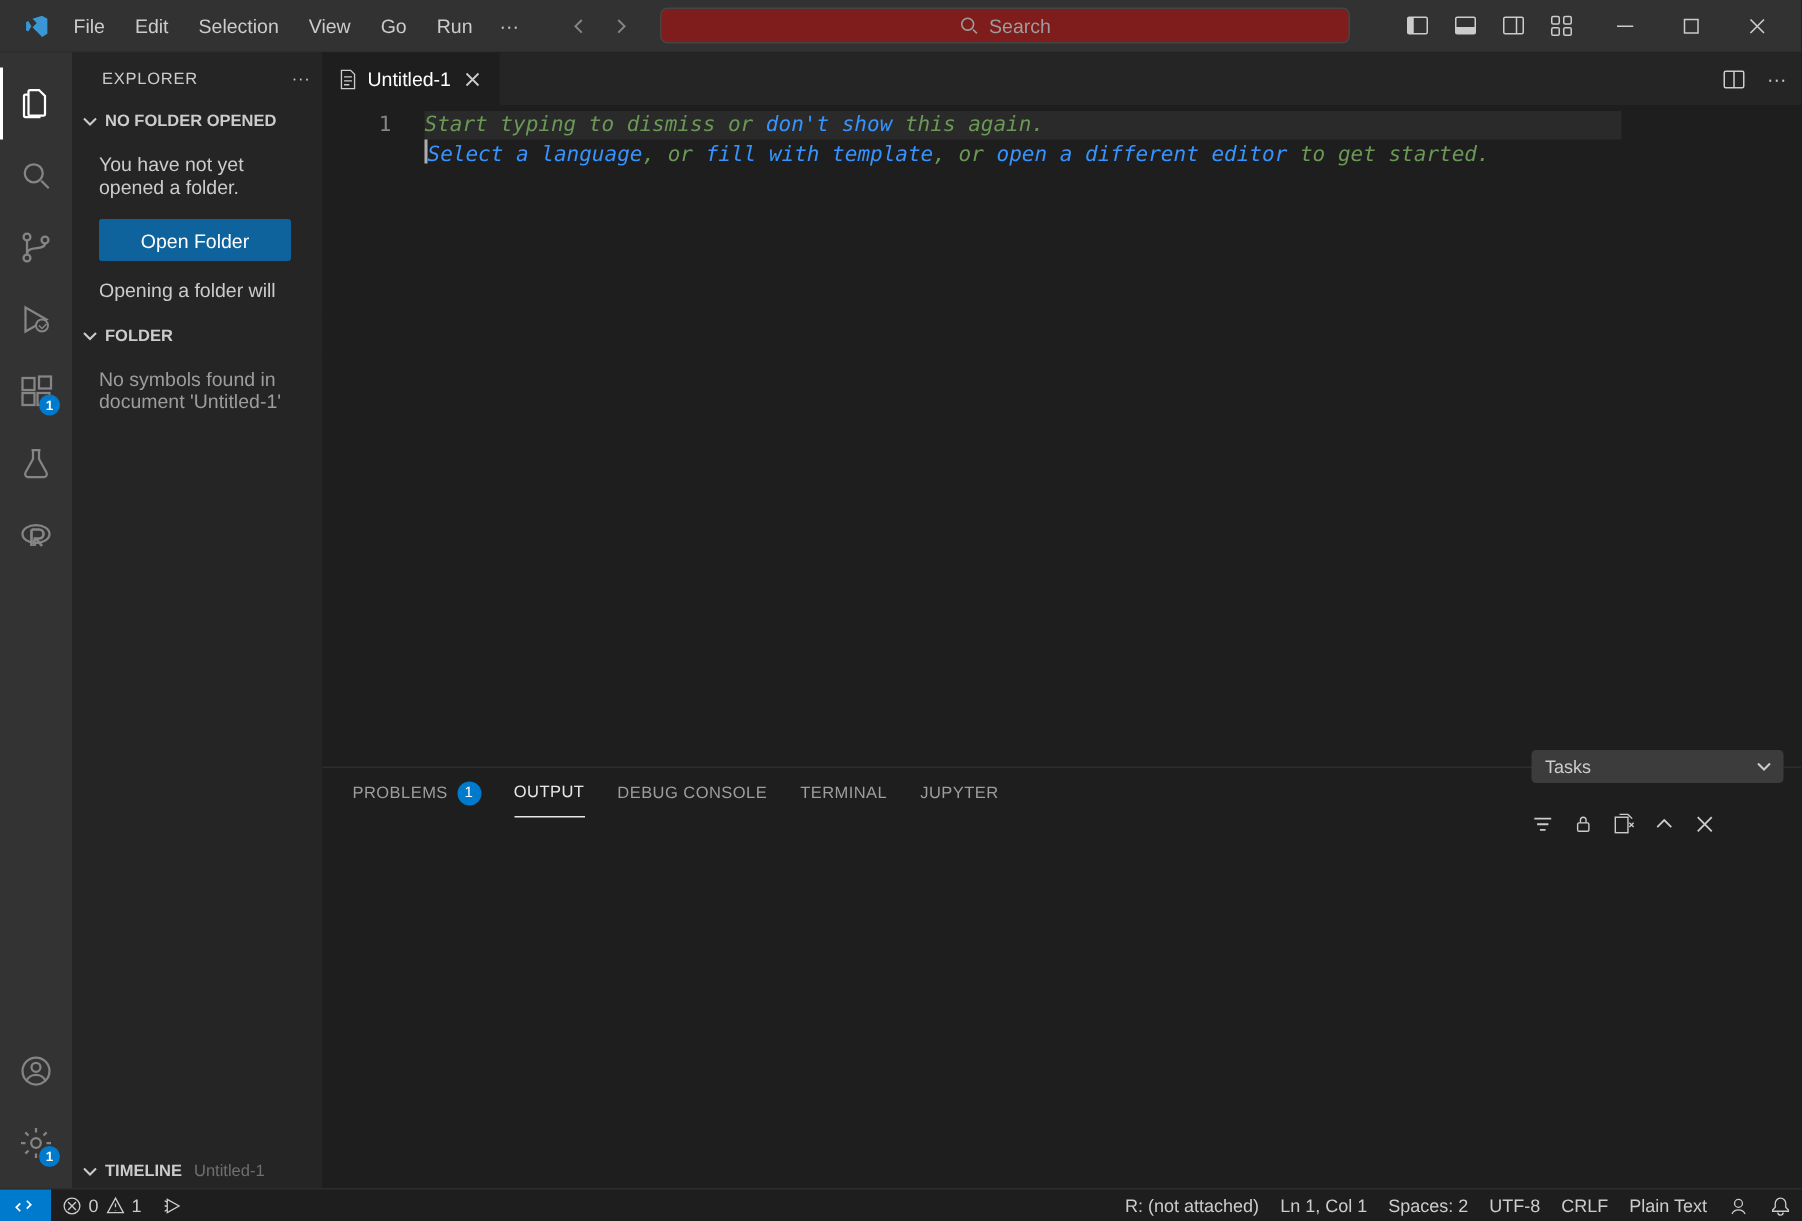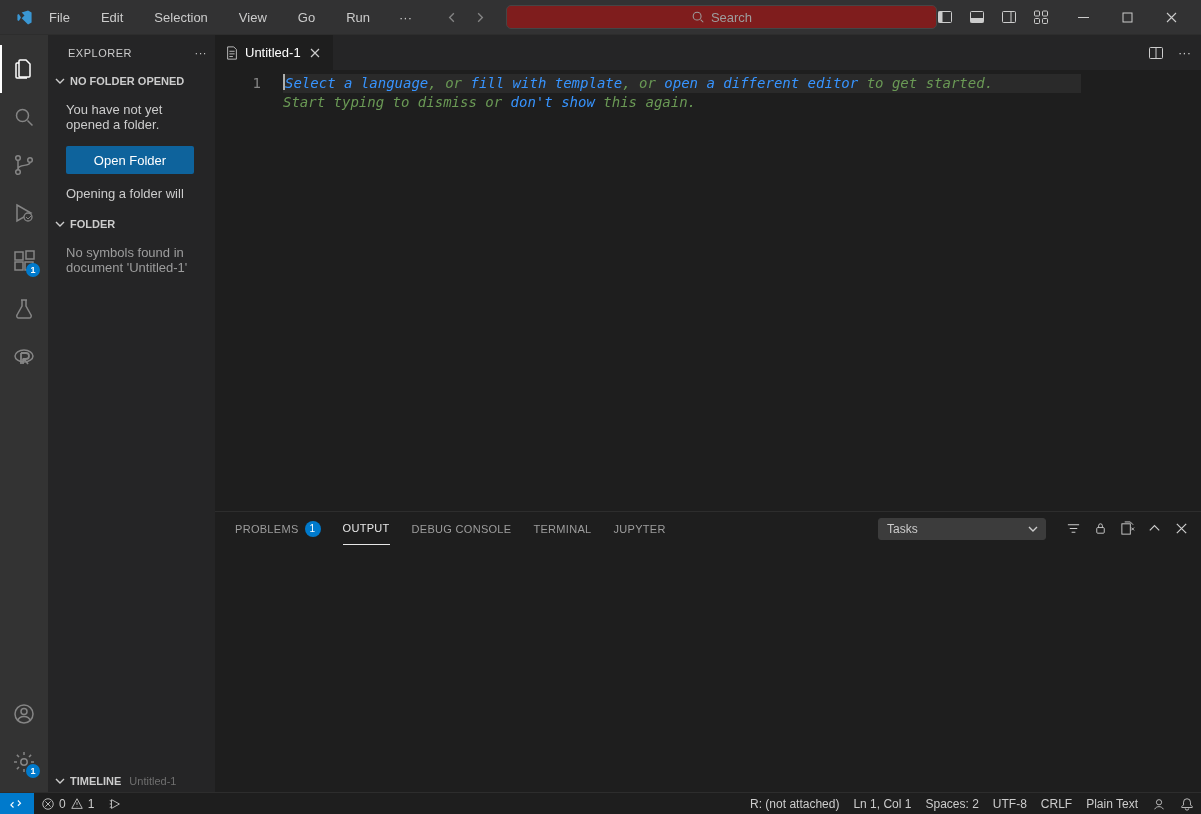--- a/index.html
+++ b/index.html
@@ -14,21 +14,21 @@
 }
 .titlebar {
   height: 35px; background: #323233;
   display: flex; align-items: center;
   padding: 0 8px;
   border-bottom: 1px solid #2d2d2d;
 }
 .logo {
   width: 17px; height: 17px; margin: 0 8px;
 }
-.menu { display: flex; gap: 15px; }
+.menu { display: flex; gap: 4px; }
 .menu-item {
   padding: 4px 8px; border-radius: 4px;
   color: #cccccc; cursor: pointer;
 }
 .menu-item.ellipsis { padding: 4px 6px; }
 .nav-arrows { display: flex; gap: 14px; margin-left: 26px; color: #858585; }
 .search-box {
   flex: 1; max-width: 460px;
   margin-left: 18px;
   height: 24px;
@@ -155,21 +155,21 @@
   font-size: 11px; color: #9d9d9d;
 }
 .ptab { cursor: pointer; display: flex; align-items: center; gap: 6px; letter-spacing: 0.3px; height: 33px; }
 .ptab.active { color: #e7e7e7; border-bottom: 1px solid #e7e7e7; }
 .ptab .pbadge {
   background: #007acc; color: #fff; font-size: 10px;
   min-width: 16px; height: 16px; border-radius: 9px;
   display: flex; align-items: center; justify-content: center; padding: 0 4px;
 }
 .panel-right {
-  margin-left: auto; display: flex; align-items: center; gap: 20px;
+  margin-left: auto; display: flex; align-items: flex-start; gap: 20px; flex-direction: column;
 }
 .task-dd {
   background: #3c3c3c; color: #cccccc;
   border: 1px solid #3c3c3c; height: 22px;
   width: 168px; display: flex; align-items: center; justify-content: space-between;
   padding: 0 6px 0 8px; border-radius: 3px; font-size: 12px; cursor: pointer;
 }
 .panel-icons { display: flex; gap: 12px; color: #cccccc; }
 
 .statusbar {
@@ -410,24 +410,24 @@
       </div>
     </div>
 
     <div class="editor">
       <div class="gutter">
         <div>1</div>
       </div>
       <div class="code">
         <div class="line1-bg"></div>
         <div class="line">
-          <span class="cursor"></span><span class="link">Select a language</span><span>, or </span><span class="link">fill with template</span><span>, or </span><span class="link">open a different editor</span><span> to get started.</span>
+          <span>Start typing to dismiss or </span><span class="link">don't show</span><span> this again.</span>
         </div>
         <div class="line">
-          <span>Start typing to dismiss or </span><span class="link">don't show</span><span> this again.</span>
+          <span class="cursor"></span><span class="link">Select a language</span><span>, or </span><span class="link">fill with template</span><span>, or </span><span class="link">open a different editor</span><span> to get started.</span>
         </div>
       </div>
     </div>
 
     <div class="panel">
       <div class="panel-tabs">
         <div class="ptab">
           <span>PROBLEMS</span>
           <span class="pbadge">1</span>
         </div>

